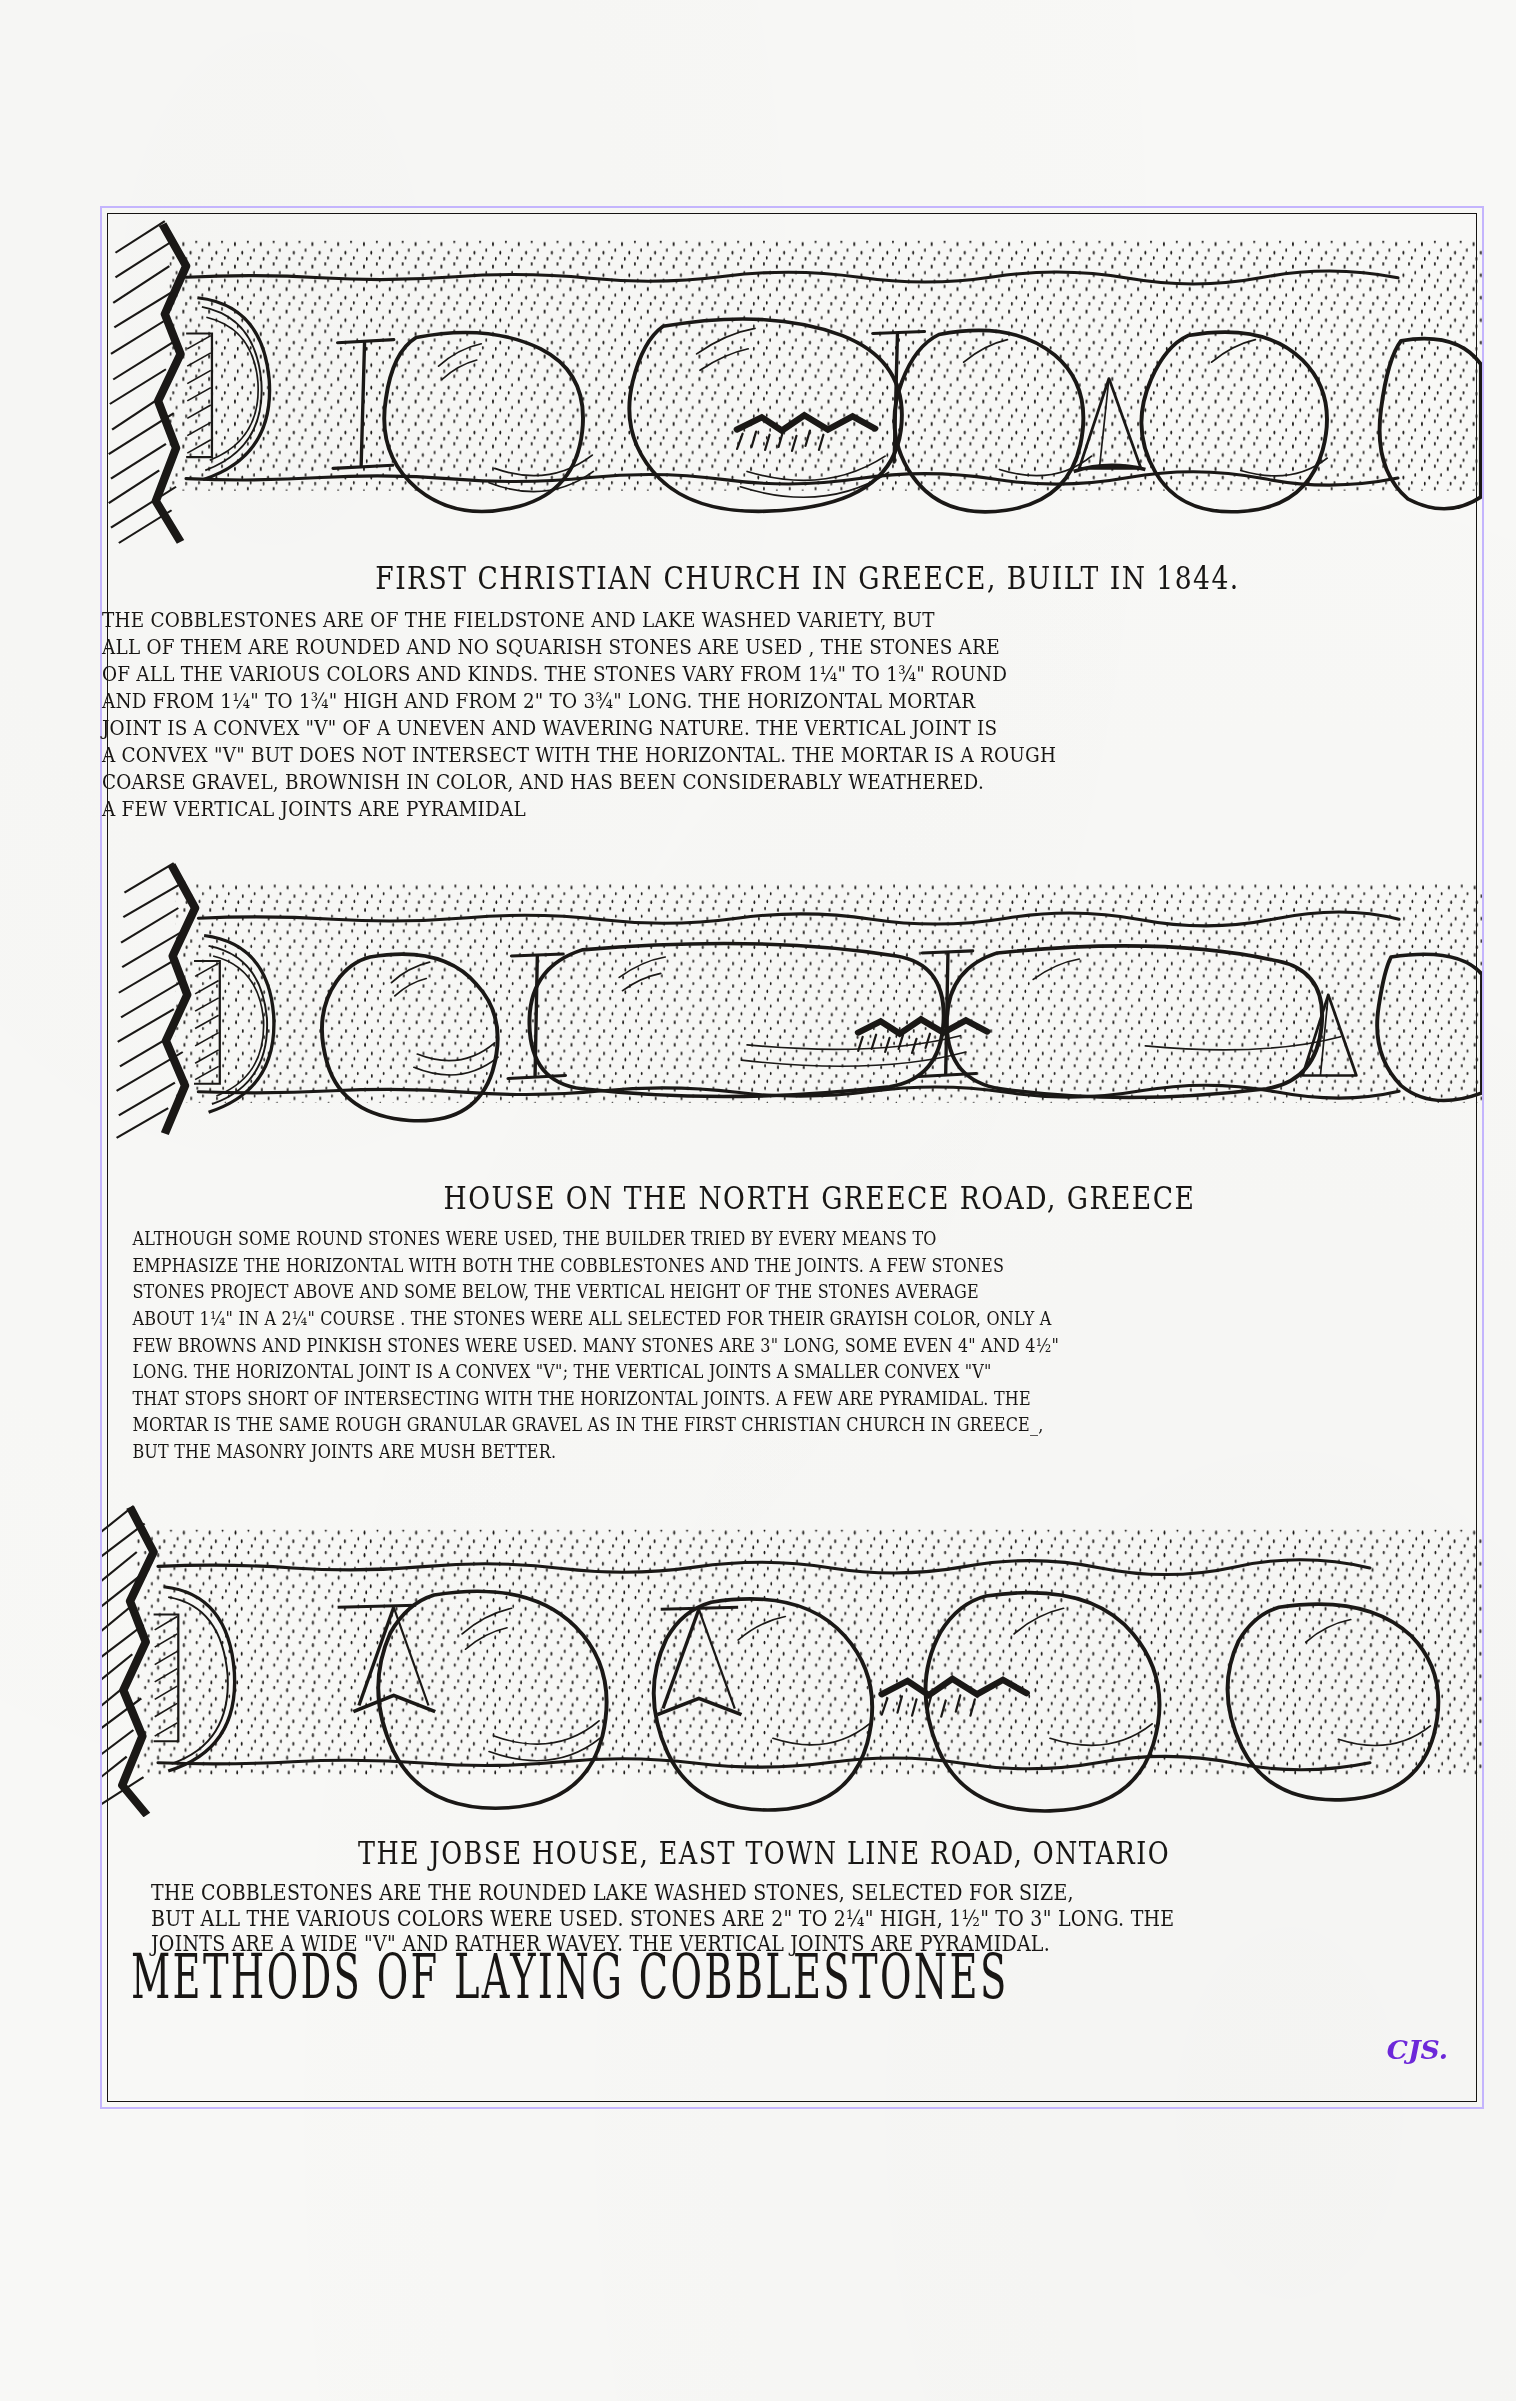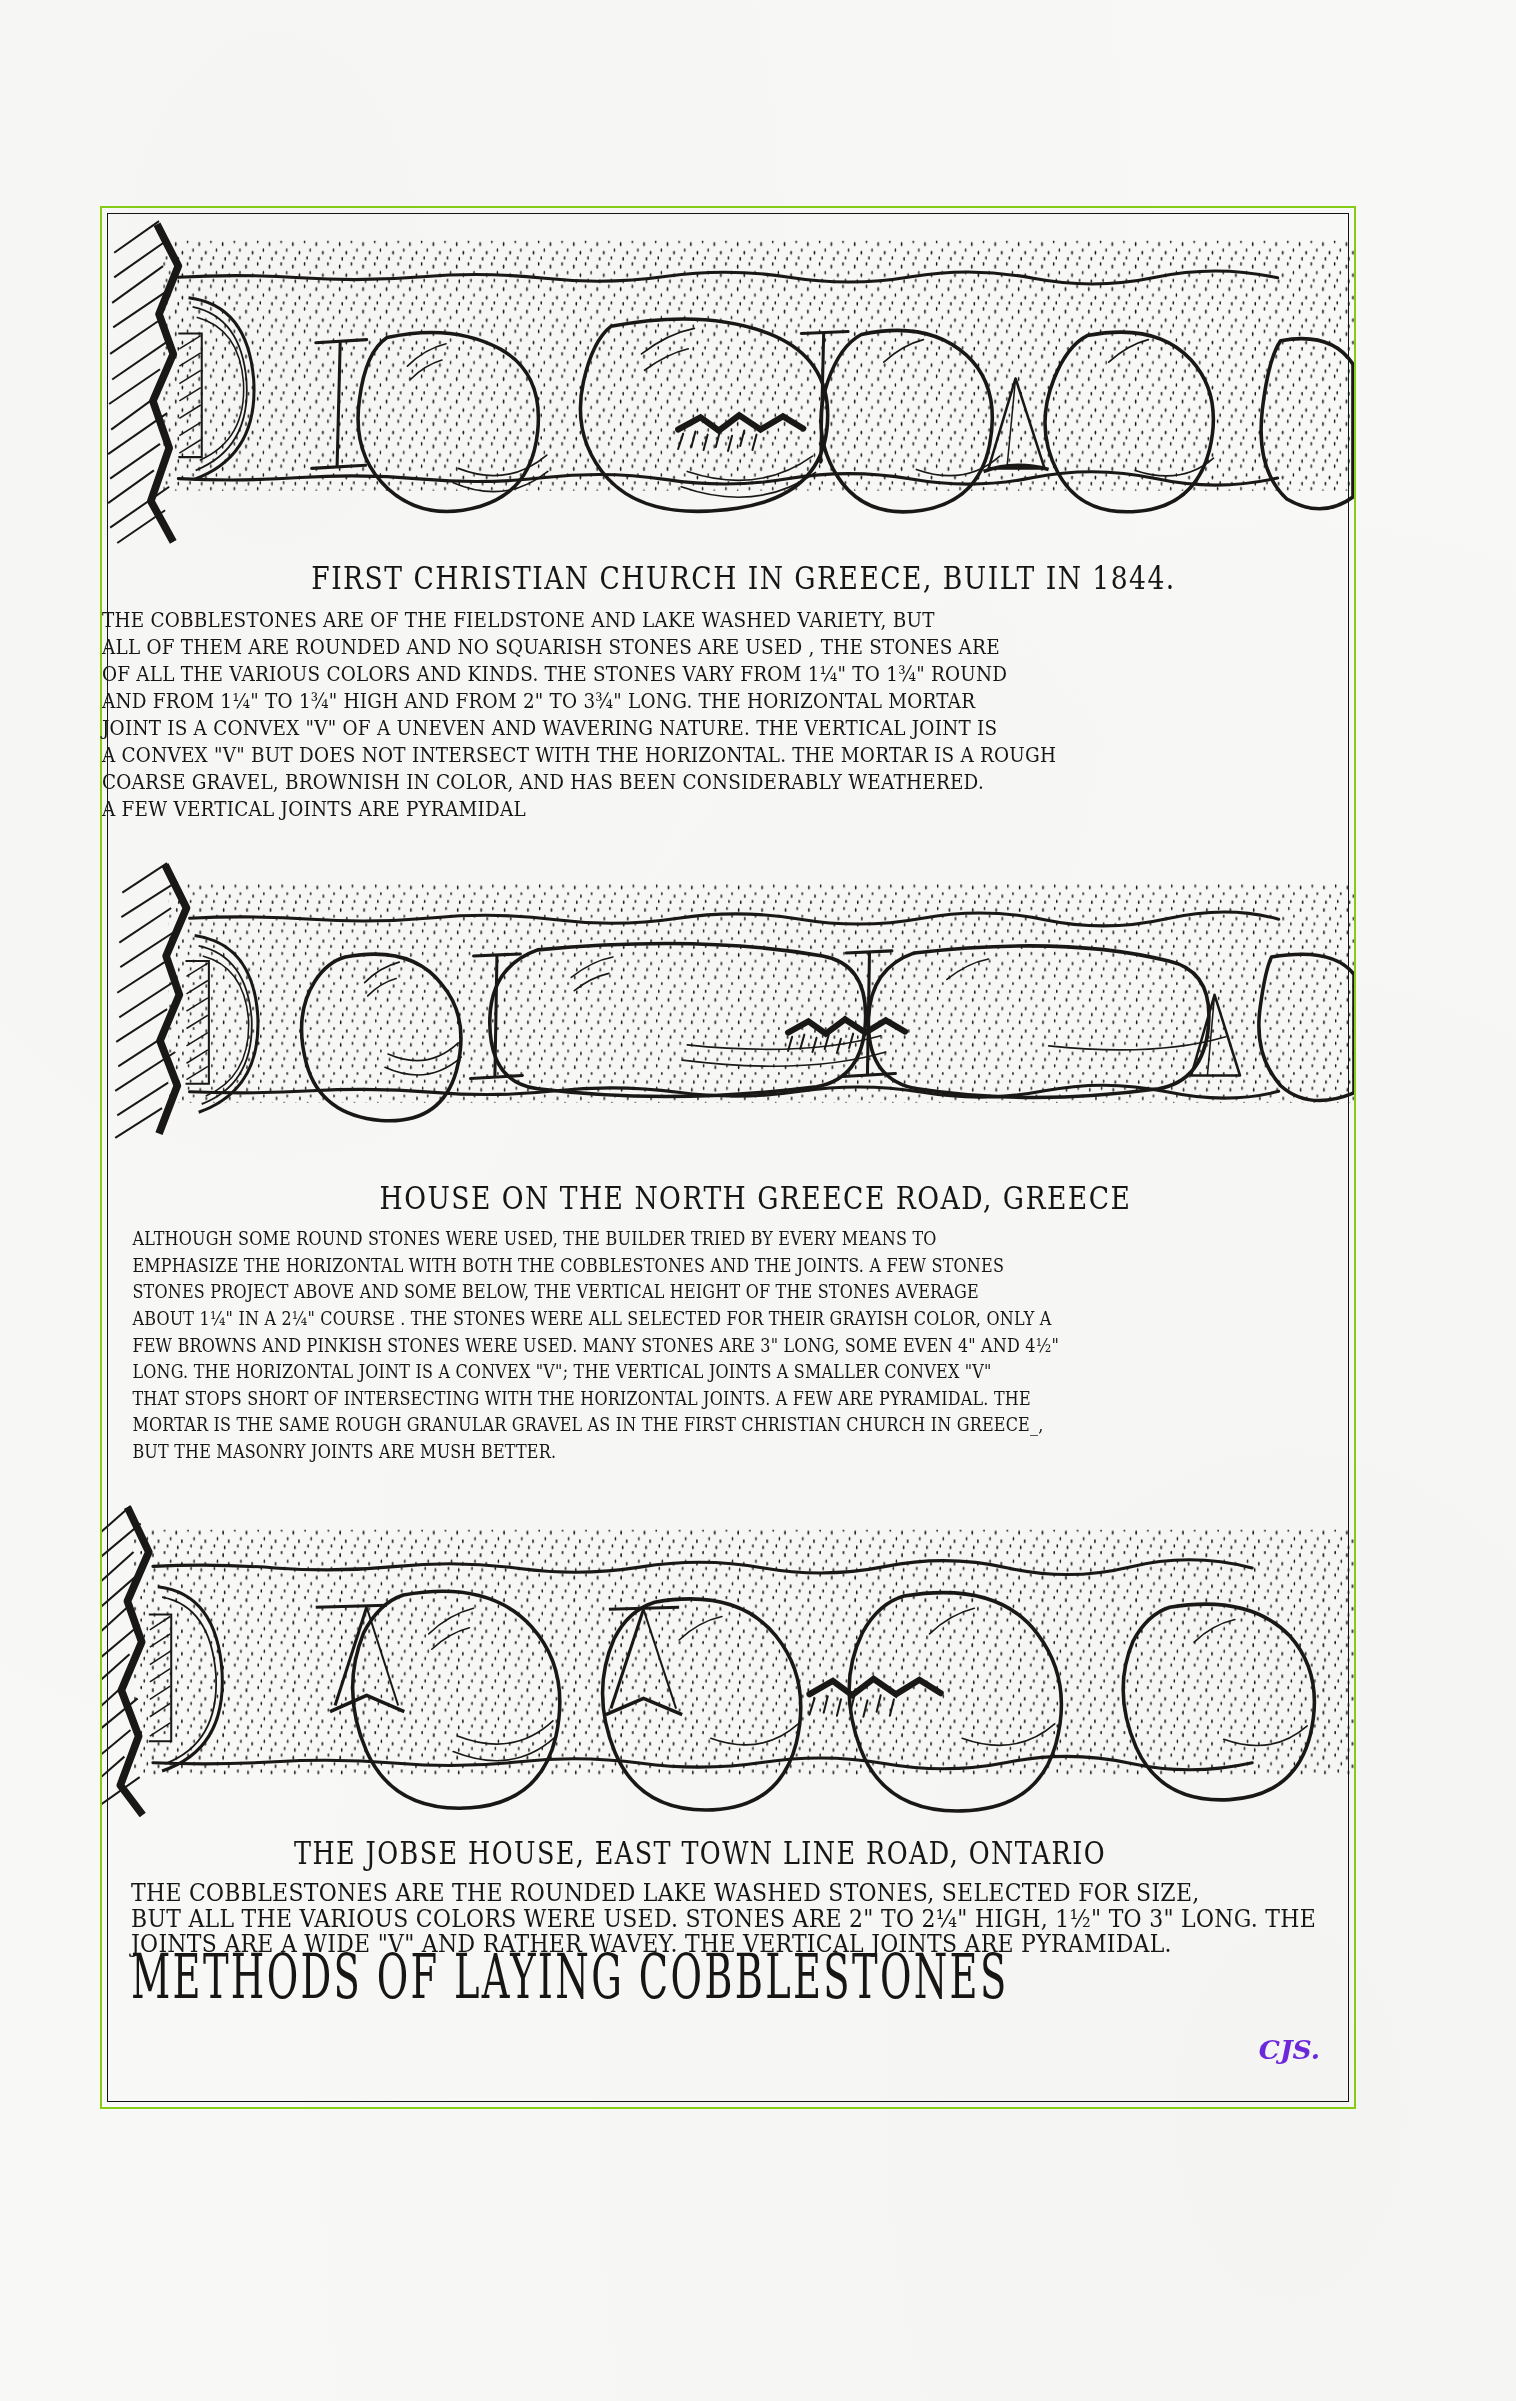--- a/index.html
+++ b/index.html
@@ -29,23 +29,23 @@
       radial-gradient(ellipse at 18% 12%, rgba(0,0,0,0.012), rgba(0,0,0,0) 60%),
       radial-gradient(ellipse at 85% 88%, rgba(0,0,0,0.014), rgba(0,0,0,0) 62%);
     pointer-events:none;
   }
 
   
   #frame {
     position: absolute;
     left: 100px;
     top: 206px;
-    width: 1256px;
+    width: 1384px;
     height: 1903px;
-    border: 2px solid #84cc16;
+    border: 2px solid #c4b5fd;
     box-sizing: border-box;
     text-decoration: underline;
   }
   #frame-inner {
     position: absolute;
     inset: 4.6px;
     border: 1.5px solid #161412;
     box-sizing: border-box;
   }
 
@@ -462,21 +462,21 @@
             <path d="M1504 382 l-8 32"></path>
               <path d="M1530 372 l-8 32"></path>
             <path d="M1556 380 l-8 32"></path>
           </g>
         </g>
       </svg>
     </div>
 
     <div class="caption" style="left:0; top:1627px; width:100%;">
       <div class="cap-title" style="font-size:25.5px; margin-left:-56px;">THE JOBSE HOUSE, EAST TOWN LINE ROAD, ONTARIO</div>
-      <div class="cap-lines" style="margin-top:13.3px; padding-left:29px; font-size:22px; line-height:25.5px;">
+      <div class="cap-lines" style="margin-top:13.3px; padding-left:49px; font-size:19px; line-height:25.5px;">
         <div class="l">THE COBBLESTONES ARE THE ROUNDED LAKE WASHED STONES, SELECTED FOR SIZE,</div>
         <div class="l">BUT ALL THE VARIOUS COLORS WERE USED. STONES ARE 2" TO 2¼" HIGH, 1½" TO 3" LONG. THE</div>
         <div class="l">JOINTS ARE A WIDE "V" AND RATHER WAVEY. THE VERTICAL JOINTS ARE PYRAMIDAL.</div>
       </div>
     </div>
 
     <div id="main-title" style="left:29px; top:1733px; font-size:40px;">METHODS  OF  LAYING   COBBLESTONES</div>
 
     <div id="signature" style="right:34px; top:1826px; font-size:26.6px;">CJS.</div>
 

